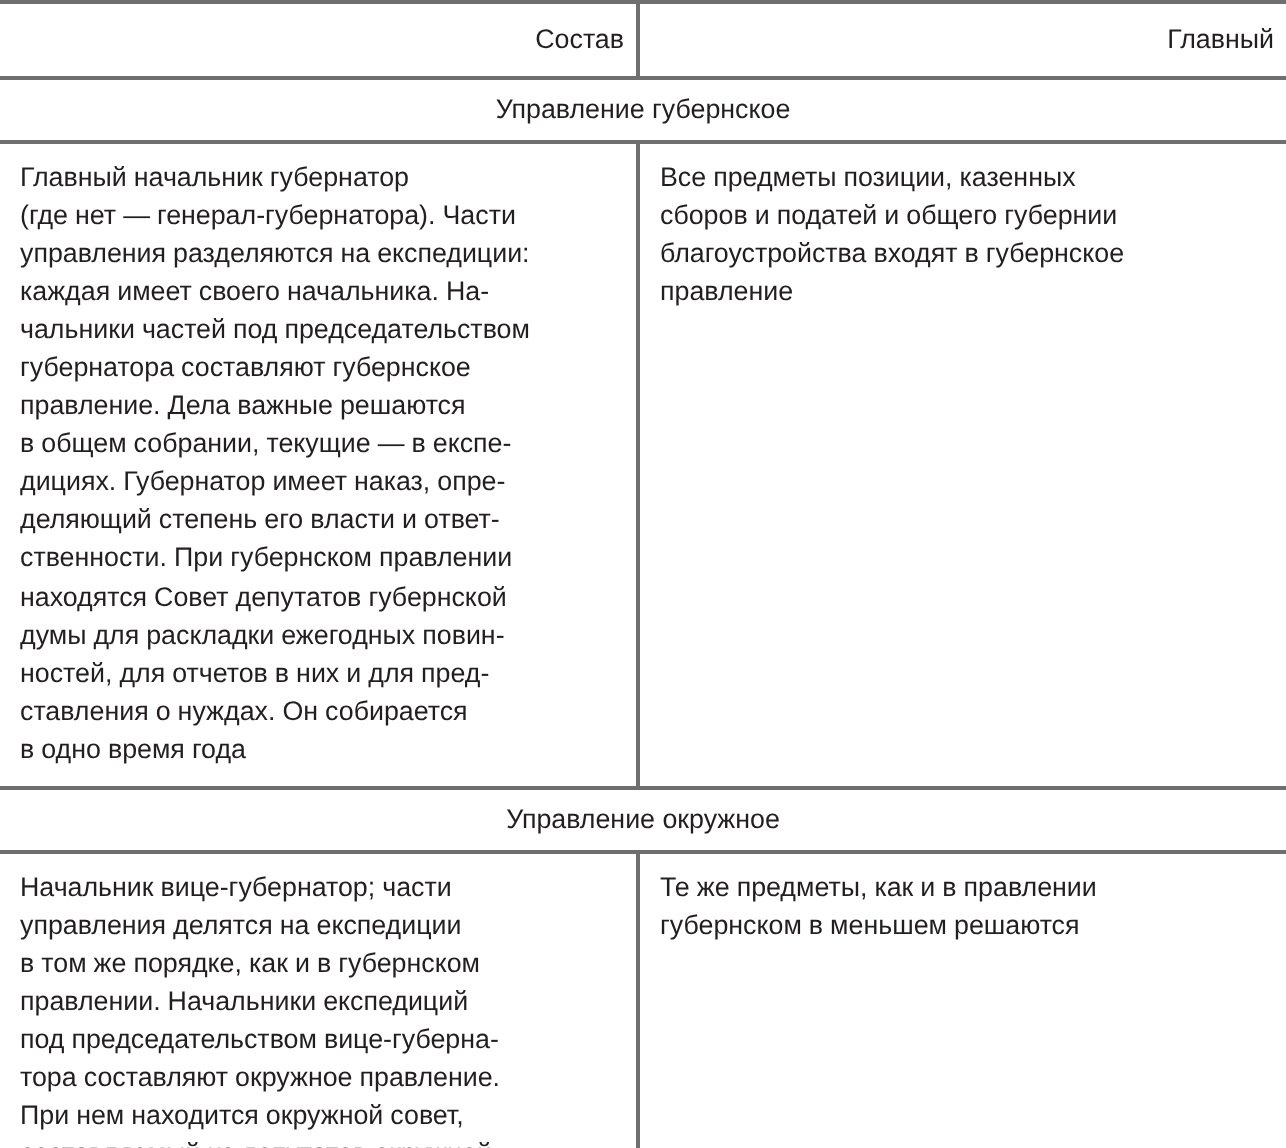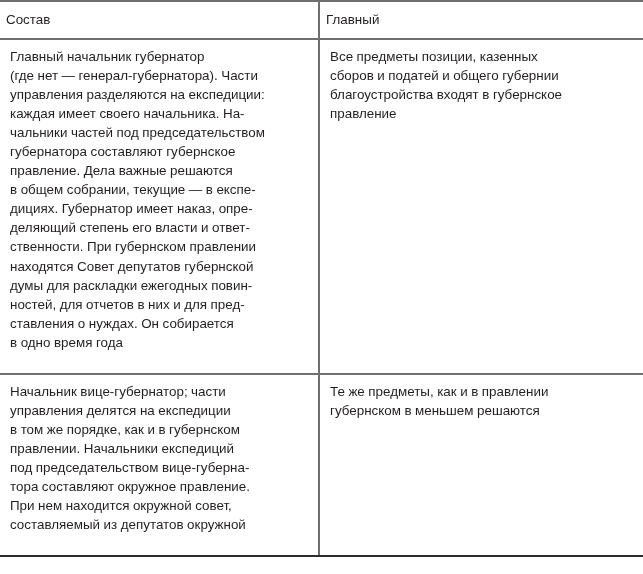--- a/index.html
+++ b/index.html
@@ -44,42 +44,42 @@
   tr.rule-top td {
     border-top: 2px solid #6f6f6f;
     height: 0;
     padding: 0;
     line-height: 0;
     font-size: 0;
   }
 
   
   tr.head-row th {
-    text-align: left;
+    text-align: right;
     font-size: 13.4px;
     line-height: 19px;
     padding: 8px 6px 9px 6px;
     border-bottom: 2px solid #6f6f6f;
   }
   tr.head-row th.th-left {
     border-right: 2px solid #6f6f6f;
   }
 
   
   tr.section-row td {
     text-align: center;
     font-size: 13.4px;
     line-height: 19px;
     padding: 5px 6px 6px 6px;
     border-bottom: 2px solid #6f6f6f;
   }
 
   
   tr.body-row td {
-    padding: 7px 9px 21px 10px;
+    padding: 7px 9px 9px 10px;
     border-bottom: 2px solid #6f6f6f;
   }
   tr.body-row td.cell-left {
     border-right: 2px solid #6f6f6f;
   }
   tr.body-row.last-row td {
     border-bottom: 2px solid #2b2b2b;
   }
 
   .cell-text {
@@ -107,20 +107,25 @@
 
       <tr class="rule-top">
         <td colspan="2"></td>
       </tr>
 
       <tr class="head-row">
         <th class="th-left">Состав</th>
         <th class="th-right">Главный</th>
       </tr>
 
+      <tr class="section-row">
+        <td colspan="2">
+          <span class="section-label">Управление губернское</span>
+        </td>
+      </tr>
 
       <tr class="body-row">
         <td class="cell-left">
           <div class="cell-text">Главный начальник губернатор
 (где нет — генерал-губернатора). Части
 управления разделяются на експедиции:
 каждая имеет своего начальника. На-
 чальники частей под председательством
 губернатора составляют губернское
 правление. Дела важные решаются
@@ -135,20 +140,25 @@
 в одно время года</div>
         </td>
         <td class="cell-right">
           <div class="cell-text">Все предметы позиции, казенных
 сборов и податей и общего губернии
 благоустройства входят в губернское
 правление</div>
         </td>
       </tr>
 
+      <tr class="section-row">
+        <td colspan="2">
+          <span class="section-label">Управление окружное</span>
+        </td>
+      </tr>
 
       <tr class="body-row last-row">
         <td class="cell-left">
           <div class="cell-text">Начальник вице-губернатор; части
 управления делятся на експедиции
 в том же порядке, как и в губернском
 правлении. Начальники експедиций
 под председательством вице-губерна-
 тора составляют окружное правление.
 При нем находится окружной совет,

